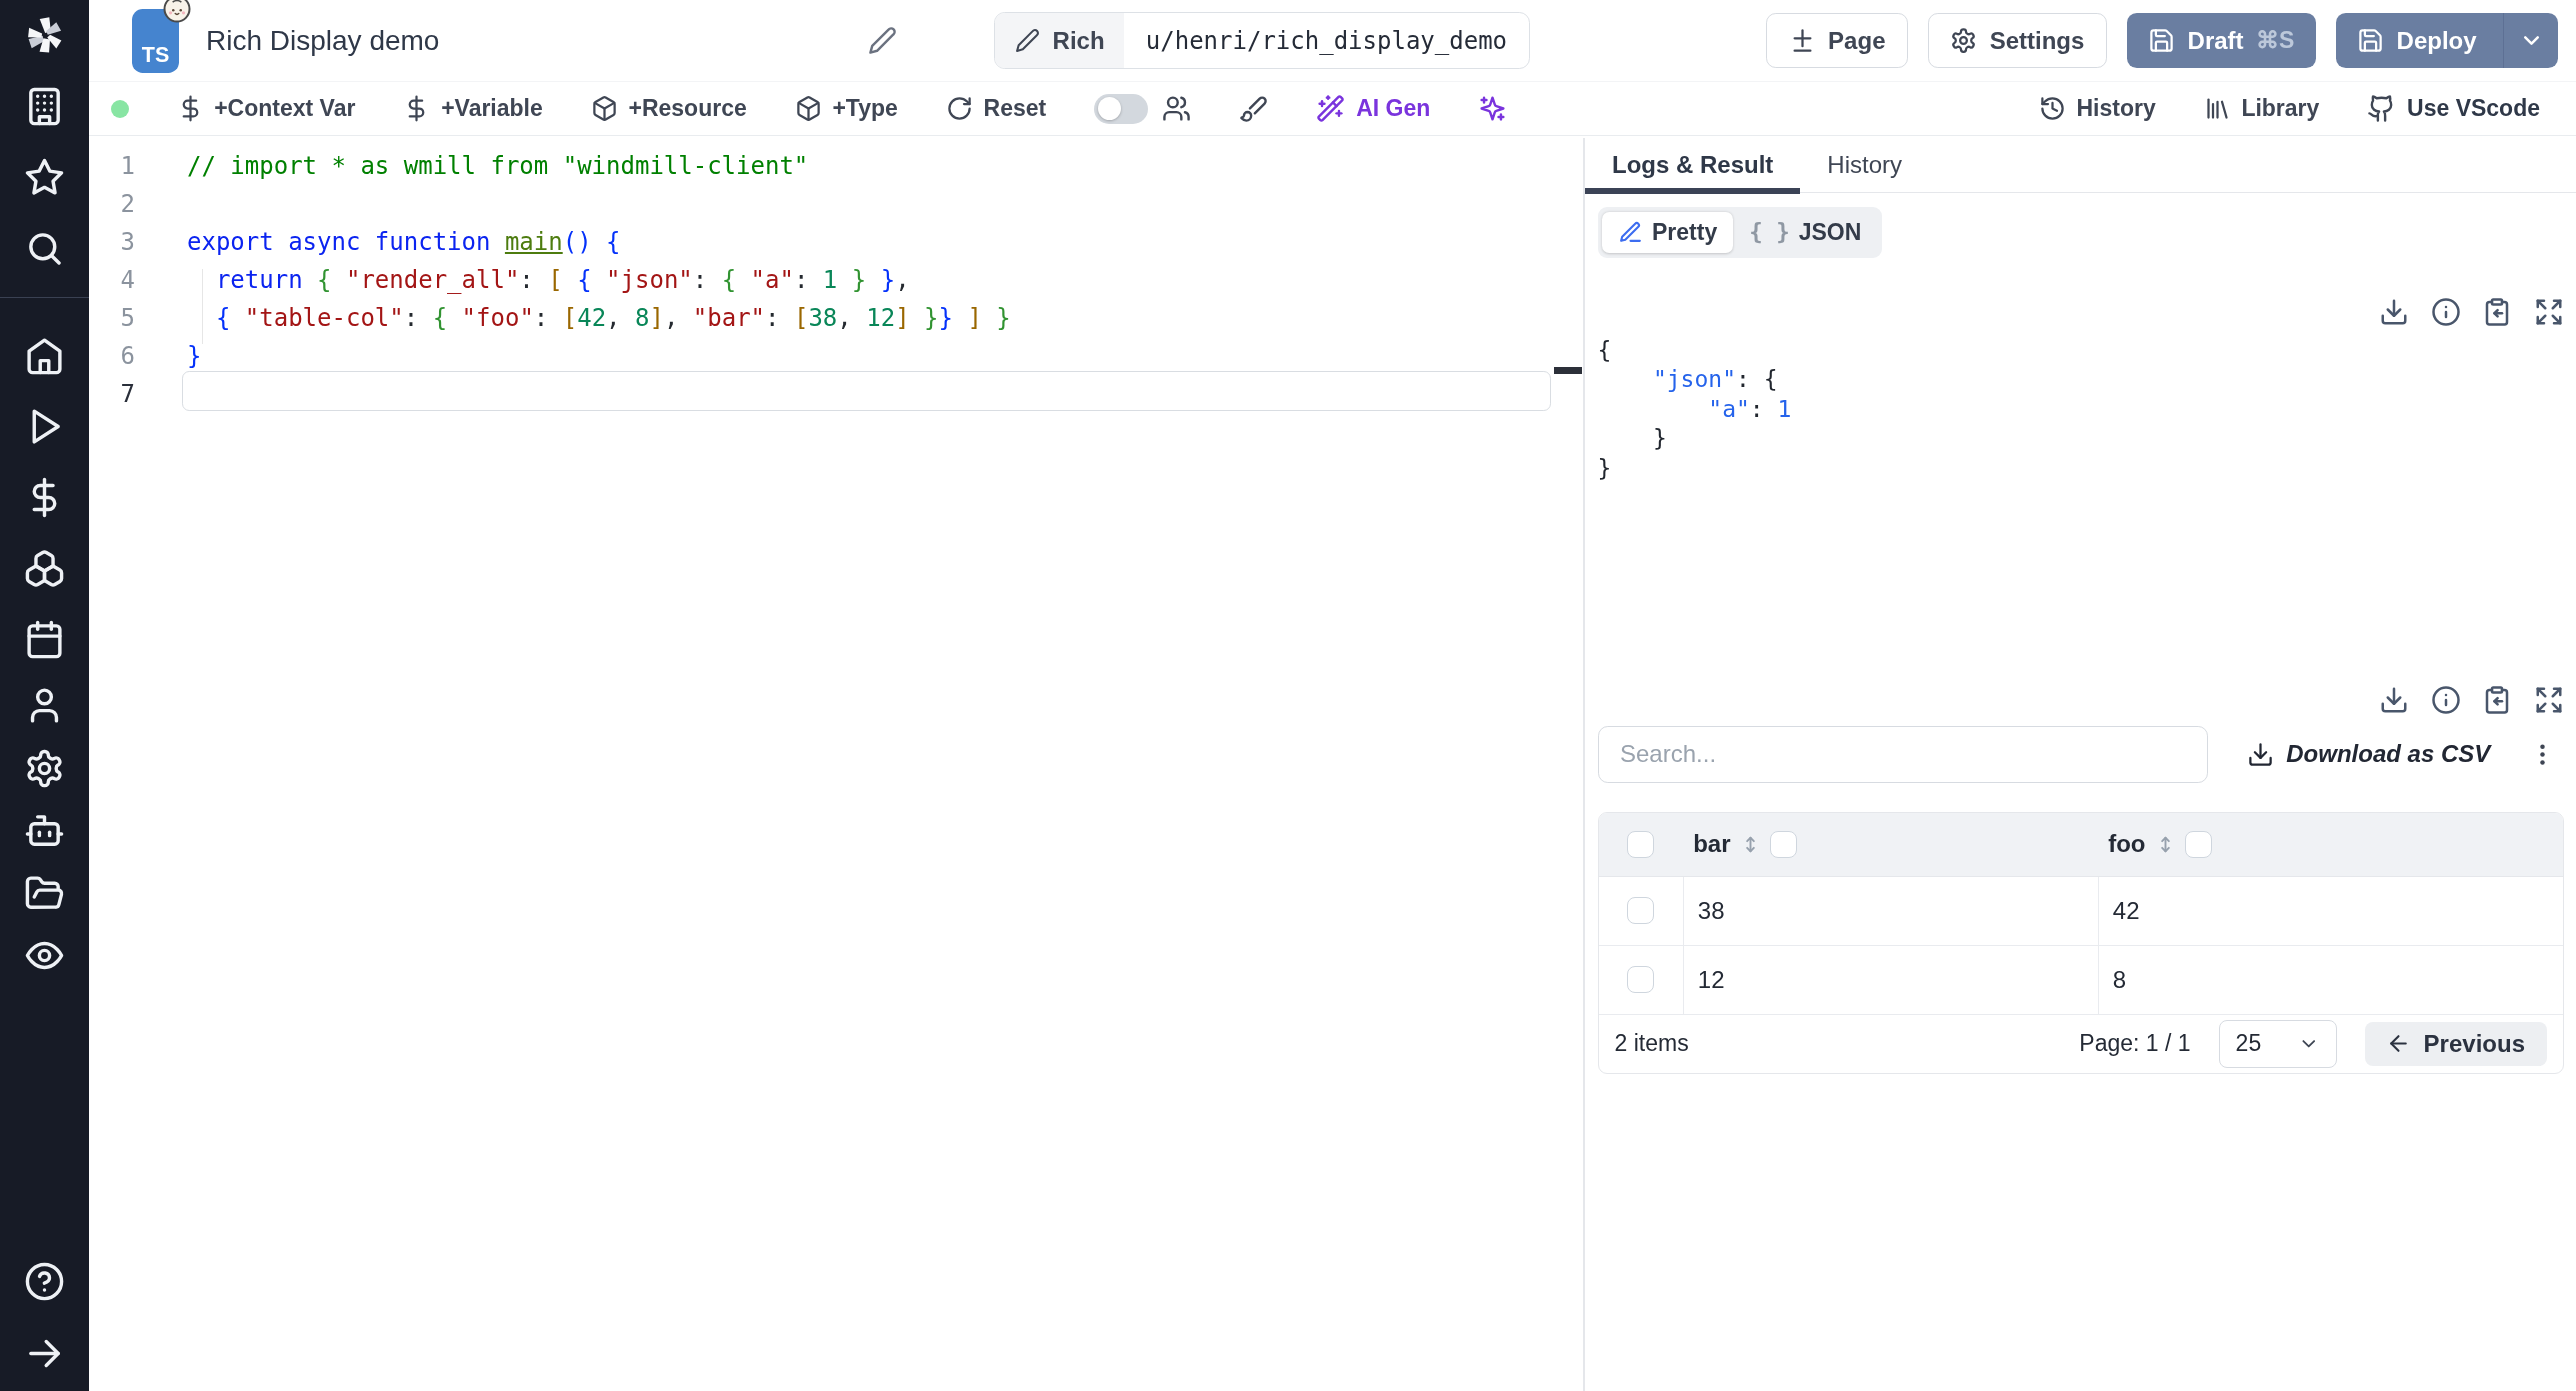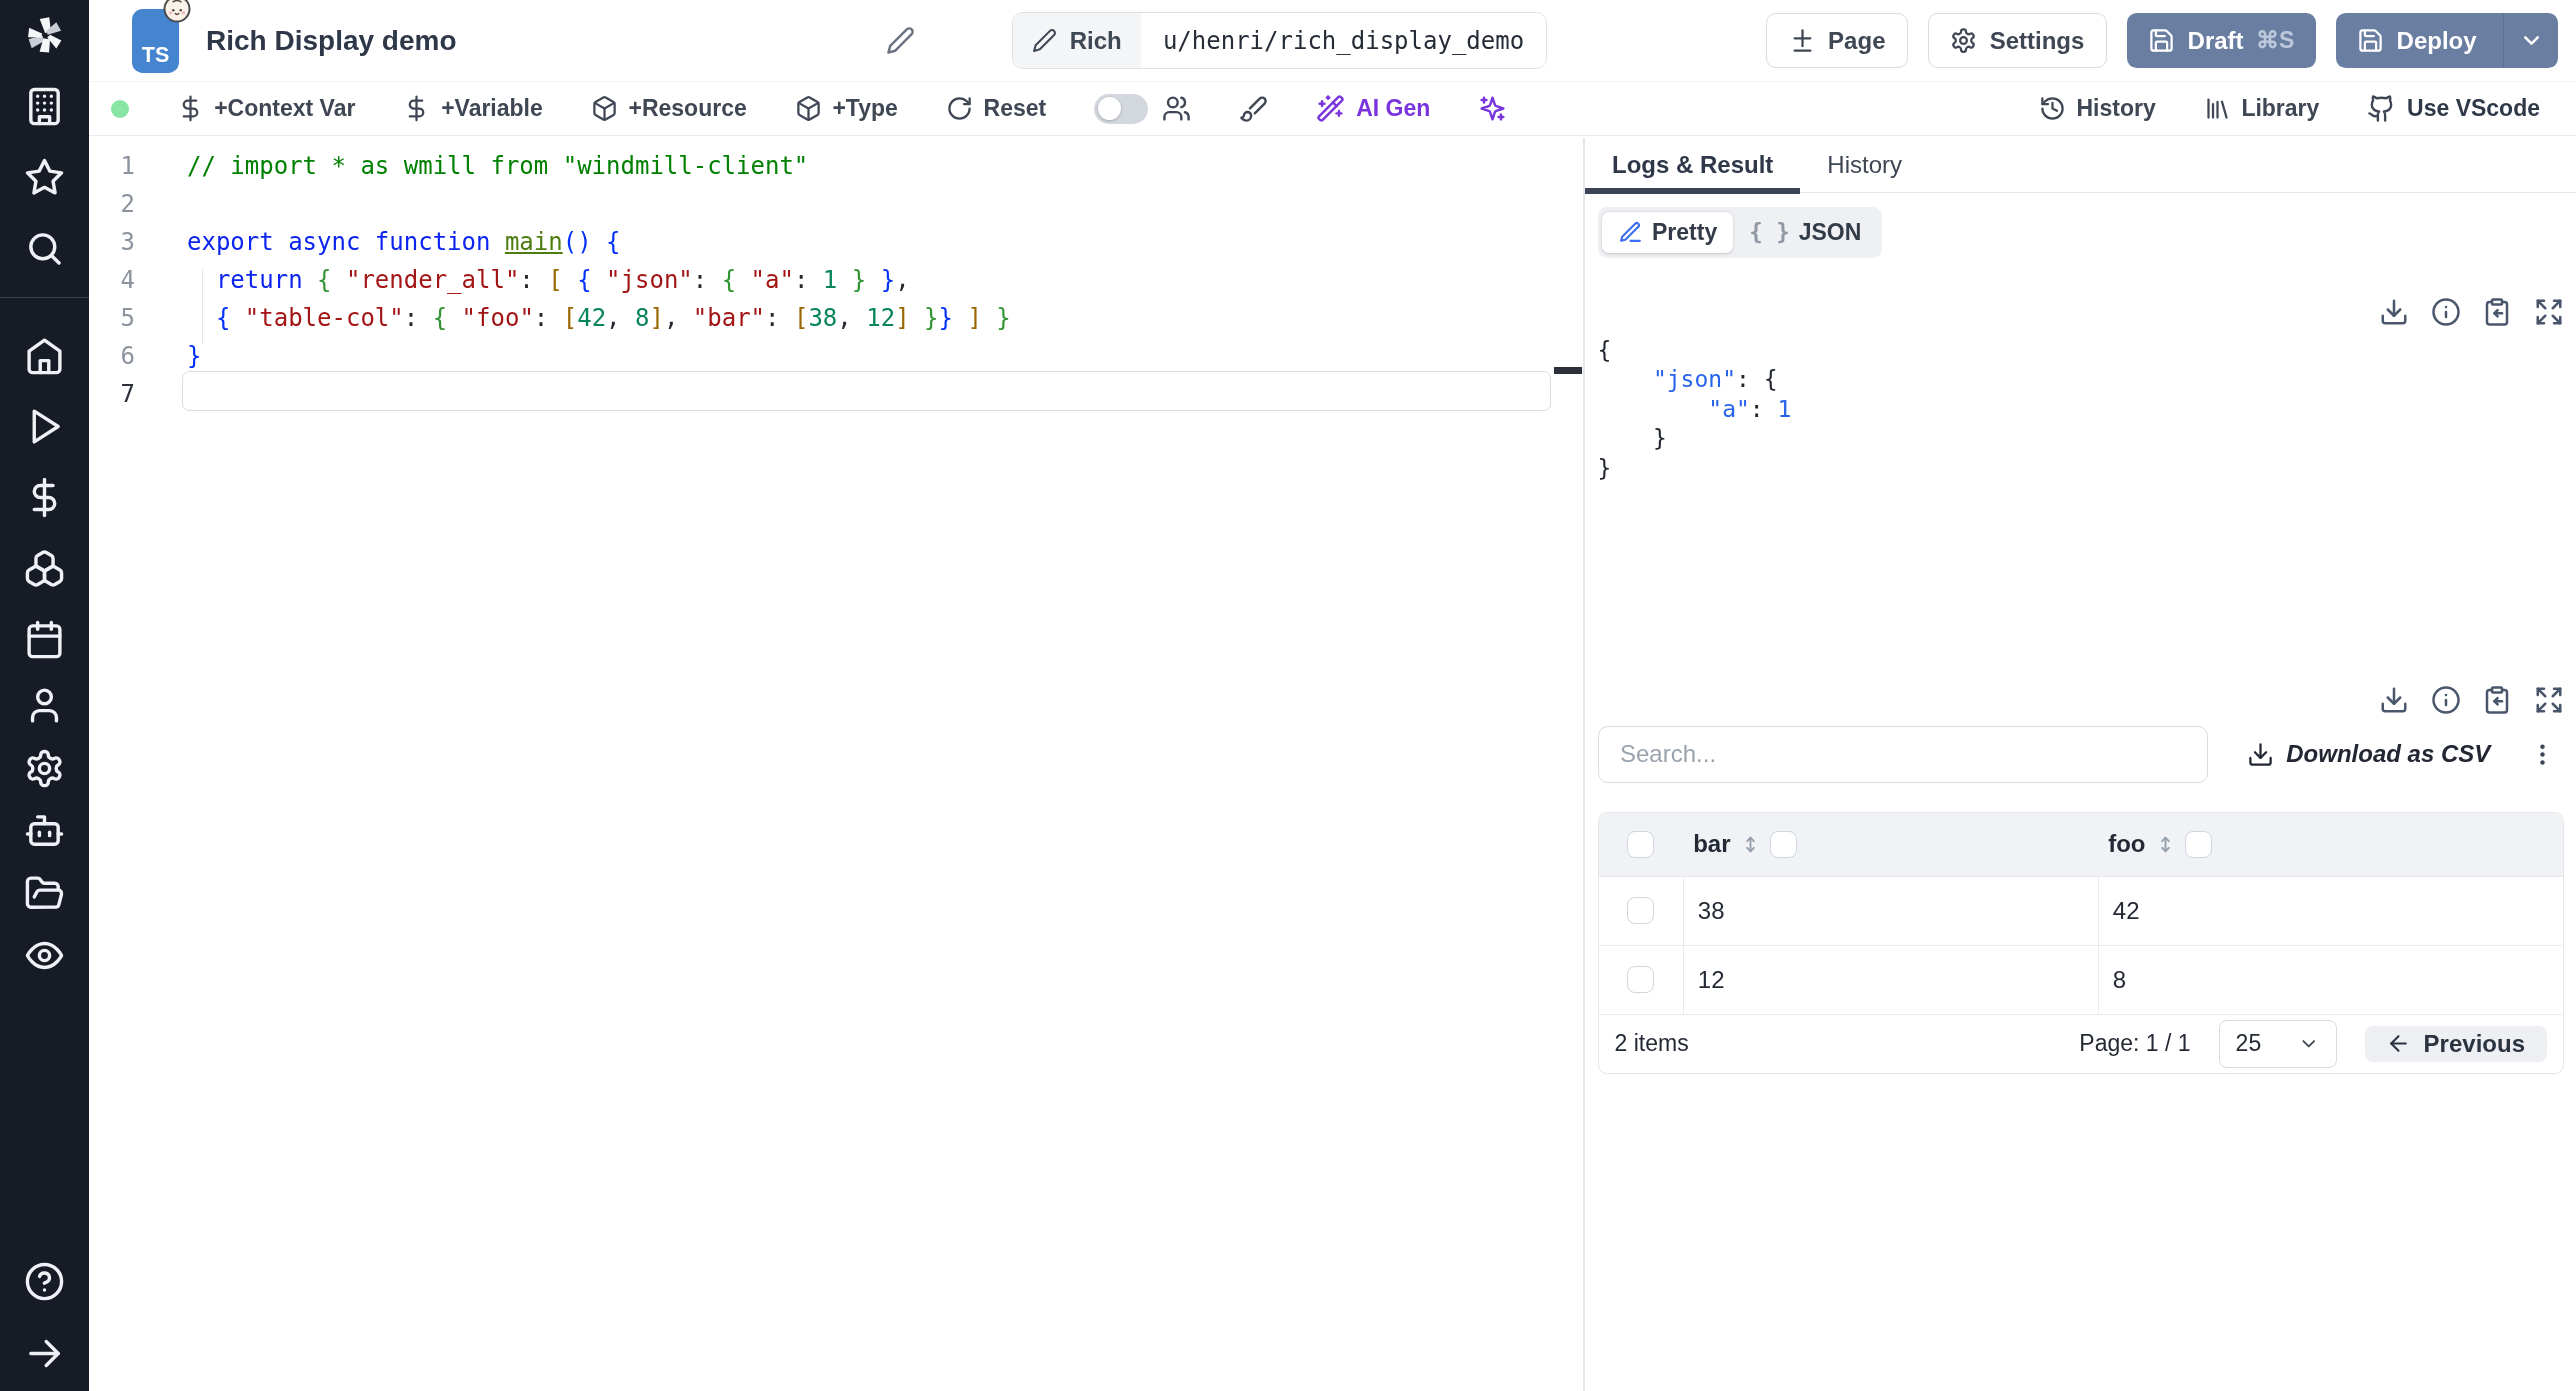--- a/index.html
+++ b/index.html
@@ -25,21 +25,21 @@
   .sb-last { margin-bottom:18px; }
 
   
   .topbar { position:absolute; left:89px; top:0; right:0; height:82px;
     display:flex; align-items:center; padding:0 18px 0 43px; background:#fff;
     border-bottom:1.8px solid #f3f4f6; }
   .ts-badge { position:relative; width:47px; height:64px; border-radius:10.7px;
     background:#4584cf; color:#fff; display:flex; align-items:flex-end;
     justify-content:center; padding-bottom:4.5px; font-weight:700; font-size:21.5px; }
   .emoji-badge { position:absolute; top:-14.3px; right:-12.5px; }
-  .app-title { margin-left:27px; font-size:28px; font-weight:700; color:#2f3848; white-space:nowrap; }
+  .app-title { margin-left:27px; font-size:28px; font-weight:400; color:#2f3848; white-space:nowrap; }
   .edit-pencil { margin-left:429px; color:#6b7280; }
   .path-group { margin-left:97px; display:flex; align-items:stretch; height:57px;
     border:1.8px solid #dde1e6; border-radius:10.7px; overflow:hidden; background:#fff; }
   .path-left { display:flex; gap:12.5px; align-items:center; background:#f4f5f7;
     padding:0 19.7px; color:#3f4654; }
   .path-label { font-size:24px; font-weight:700; }
   .path-value { display:flex; align-items:center; padding:0 21.5px;
     font-family:"DejaVu Sans Mono", monospace; font-size:24px; color:#252b37; }
   .topbar-right { margin-left:auto; display:flex; gap:19.7px; align-items:center; }
   .btn { display:flex; gap:12.5px; align-items:center; height:55px; padding:0 21.5px;
@@ -145,21 +145,21 @@
   .tbody .trow { border-bottom:1.8px solid #e9ebef; }
   .td { padding-left:14.3px; font-size:24px; color:#242a35; border-left:1.8px solid #e9ebef;
     height:100%; display:flex; align-items:center; }
   .tfoot { display:flex; align-items:center; height:58px; padding:0 16px; border-top:0; }
   .items-count { font-size:23px; color:#242a35; }
   .tfoot-right { margin-left:auto; display:flex; align-items:center; gap:28px; }
   .page-label { font-size:23px; color:#242a35; }
   .page-select { width:118px; height:48px; border:1.8px solid #d7dbe1; border-radius:8px;
     display:flex; align-items:center; justify-content:space-between; padding:0 16px;
     font-size:23px; color:#242a35; background:#fff; }
-  .prev-btn { background:#edeff2; border-radius:8px; height:36px; padding:0 21.5px;
+  .prev-btn { background:#edeff2; border-radius:8px; height:44px; padding:0 21.5px;
     display:flex; gap:12.5px; align-items:center; font-size:24px; font-weight:600; color:#2b3240; }
 </style>
 </head>
 <body>
 
 <div class="sidebar">
   <div class="sb-icon sb-logo">
     <svg viewBox="0 0 24 24" fill="#f5f6f8">
       <path d="M12.4 10.6 9.2 2.4l5.6-1.1.9 8.2z"></path>
       <path d="M10.9 12.2l-8.2 1.9 1.8 5.4 7.2-4.1z" fill="#c9cdd6"></path>

